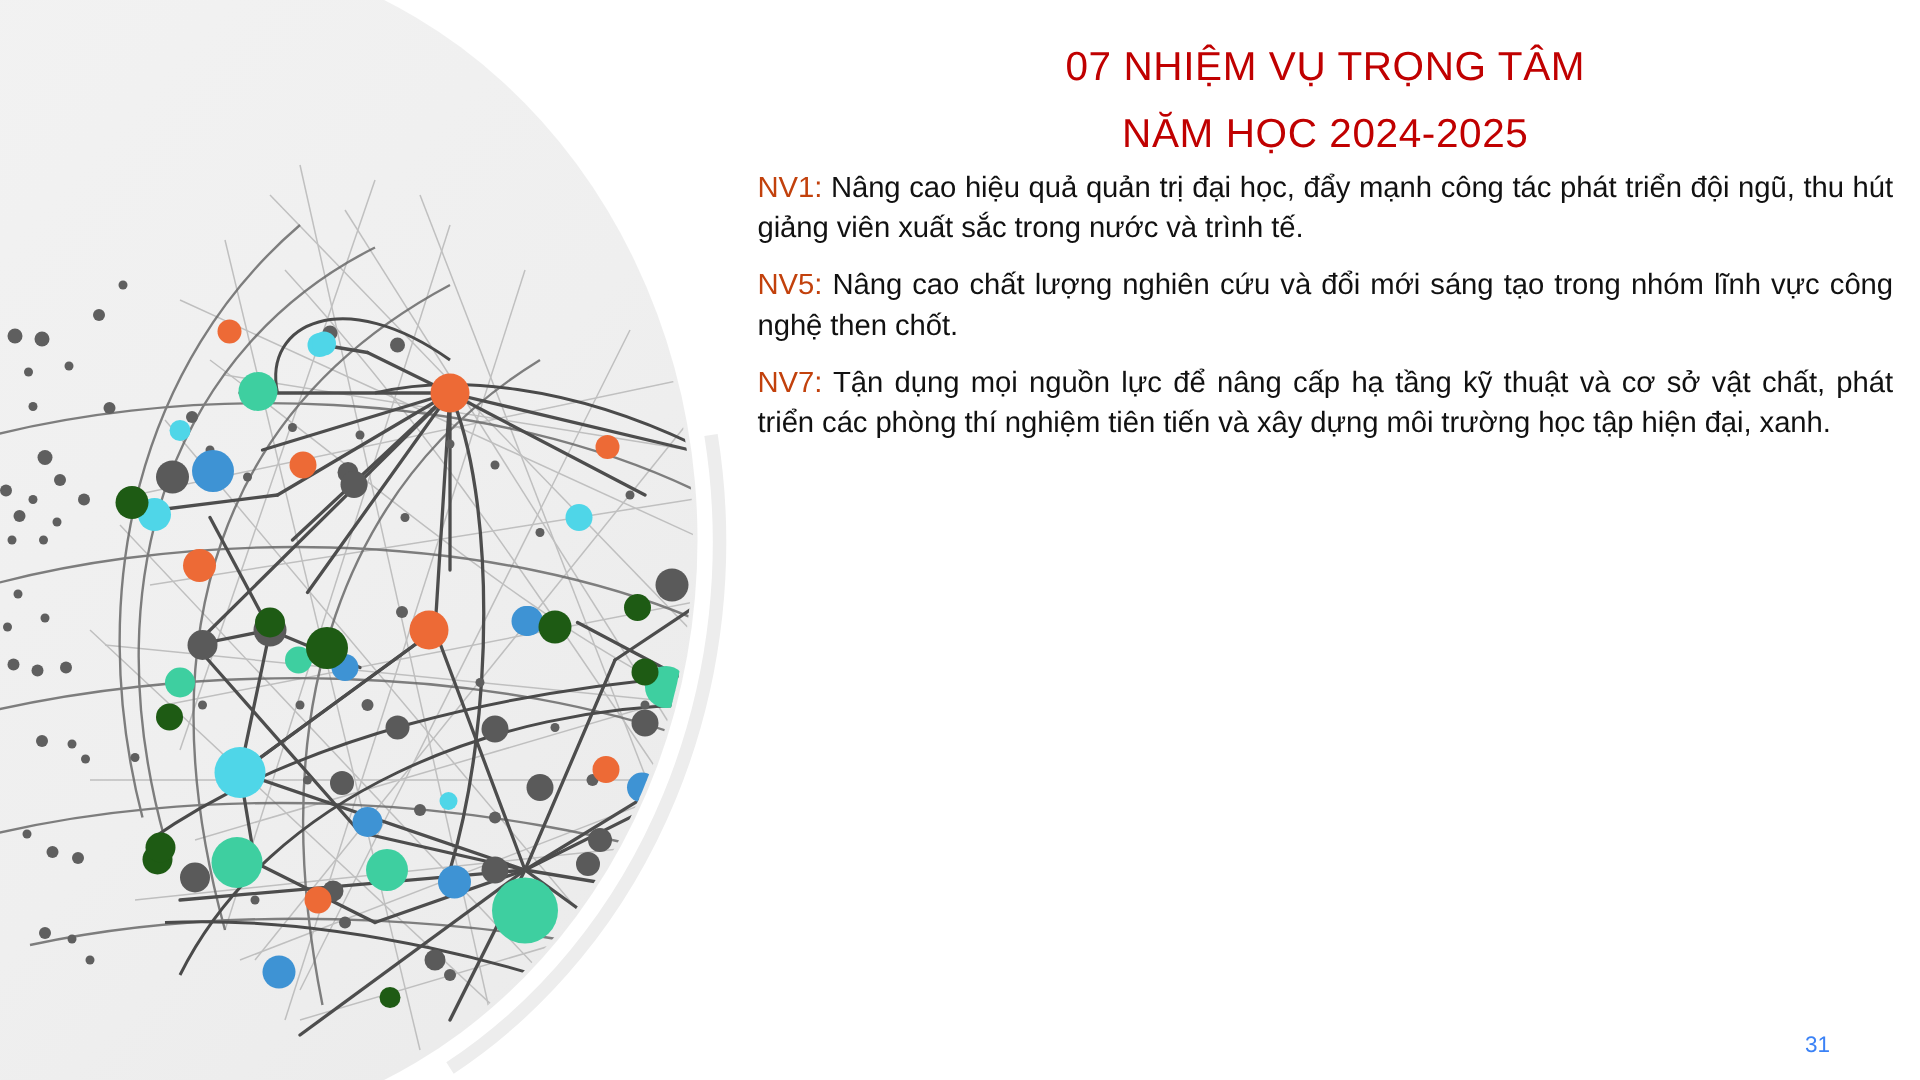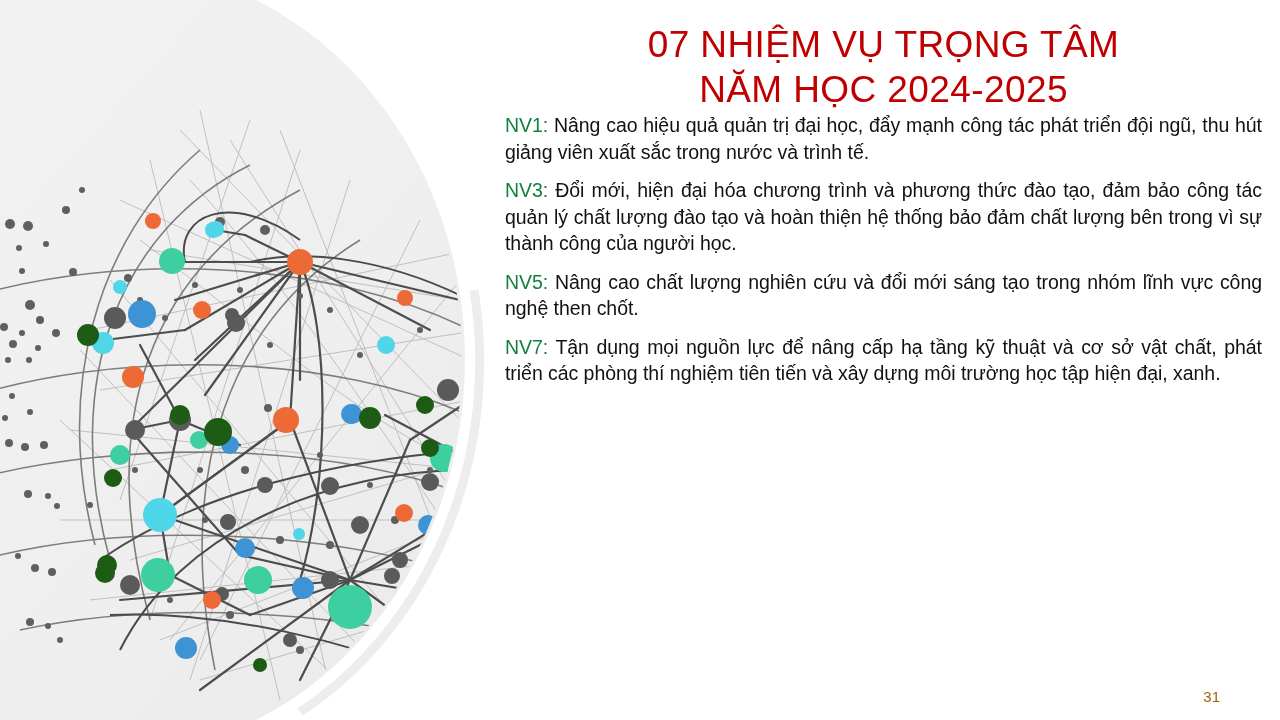--- a/index.html
+++ b/index.html
@@ -36,21 +36,21 @@
   }
 
   .title-block{
     position:absolute;
     left:0;top:22px;
     width:757px;
     text-align:center;
   }
   .title-line{
     color:#C00000;
-    font-size:37px;
+    font-size:27px;
     line-height:45px;
     font-weight:400;
     letter-spacing:0.4px;
     white-space:nowrap;
   }
 
   .tasks{
     position:absolute;
     left:0;top:112px;
     width:757px;
@@ -59,28 +59,28 @@
     color:#111111;
     font-size:19.5px;
     line-height:26.5px;
     text-align:justify;
     text-justify:inter-word;
     margin:0 0 12px 0;
     letter-spacing:-0.05px;
   }
   .task:last-child{margin-bottom:16px;}
   .task .tag{
-    color:#15803d;
+    color:#c2410c;
     font-weight:400;
   }
 
   .page-number{
     position:absolute;
     right:60px;bottom:14px;
-    color:#a16207;
+    color:#3b82f6;
     font-size:15px;
     line-height:18px;
   }
 </style>
 </head>
 <body>
 
 <div class="slide">
 
   <div class="graphic-wrap">
@@ -342,23 +342,20 @@
     <div class="title-block">
       <div class="title-line">07 NHIỆM VỤ TRỌNG TÂM</div>
       <div class="title-line">NĂM HỌC 2024-2025</div>
     </div>
 
     <div class="tasks">
       <p class="task">
         <span class="tag">NV1:</span><span> Nâng cao hiệu quả quản trị đại học, đẩy mạnh công tác phát triển đội ngũ, thu hút giảng viên xuất sắc trong nước và trình tế.</span>
       </p>
       <p class="task">
-        <span class="tag">NV3:</span><span> Đổi mới, hiện đại hóa chương trình và phương thức đào tạo, đảm bảo công tác quản lý chất lượng đào tạo và hoàn thiện hệ thống bảo đảm chất lượng bên trong vì sự thành công của người học.</span>
-      </p>
-      <p class="task">
         <span class="tag">NV5:</span><span> Nâng cao chất lượng nghiên cứu và đổi mới sáng tạo trong nhóm lĩnh vực công nghệ then chốt.</span>
       </p>
       <p class="task">
         <span class="tag">NV7:</span><span> Tận dụng mọi nguồn lực để nâng cấp hạ tầng kỹ thuật và cơ sở vật chất, phát triển các phòng thí nghiệm tiên tiến và xây dựng môi trường học tập hiện đại, xanh.</span>
       </p>
     </div>
   </div>
 
   <div class="page-number">31</div>
 </div>

